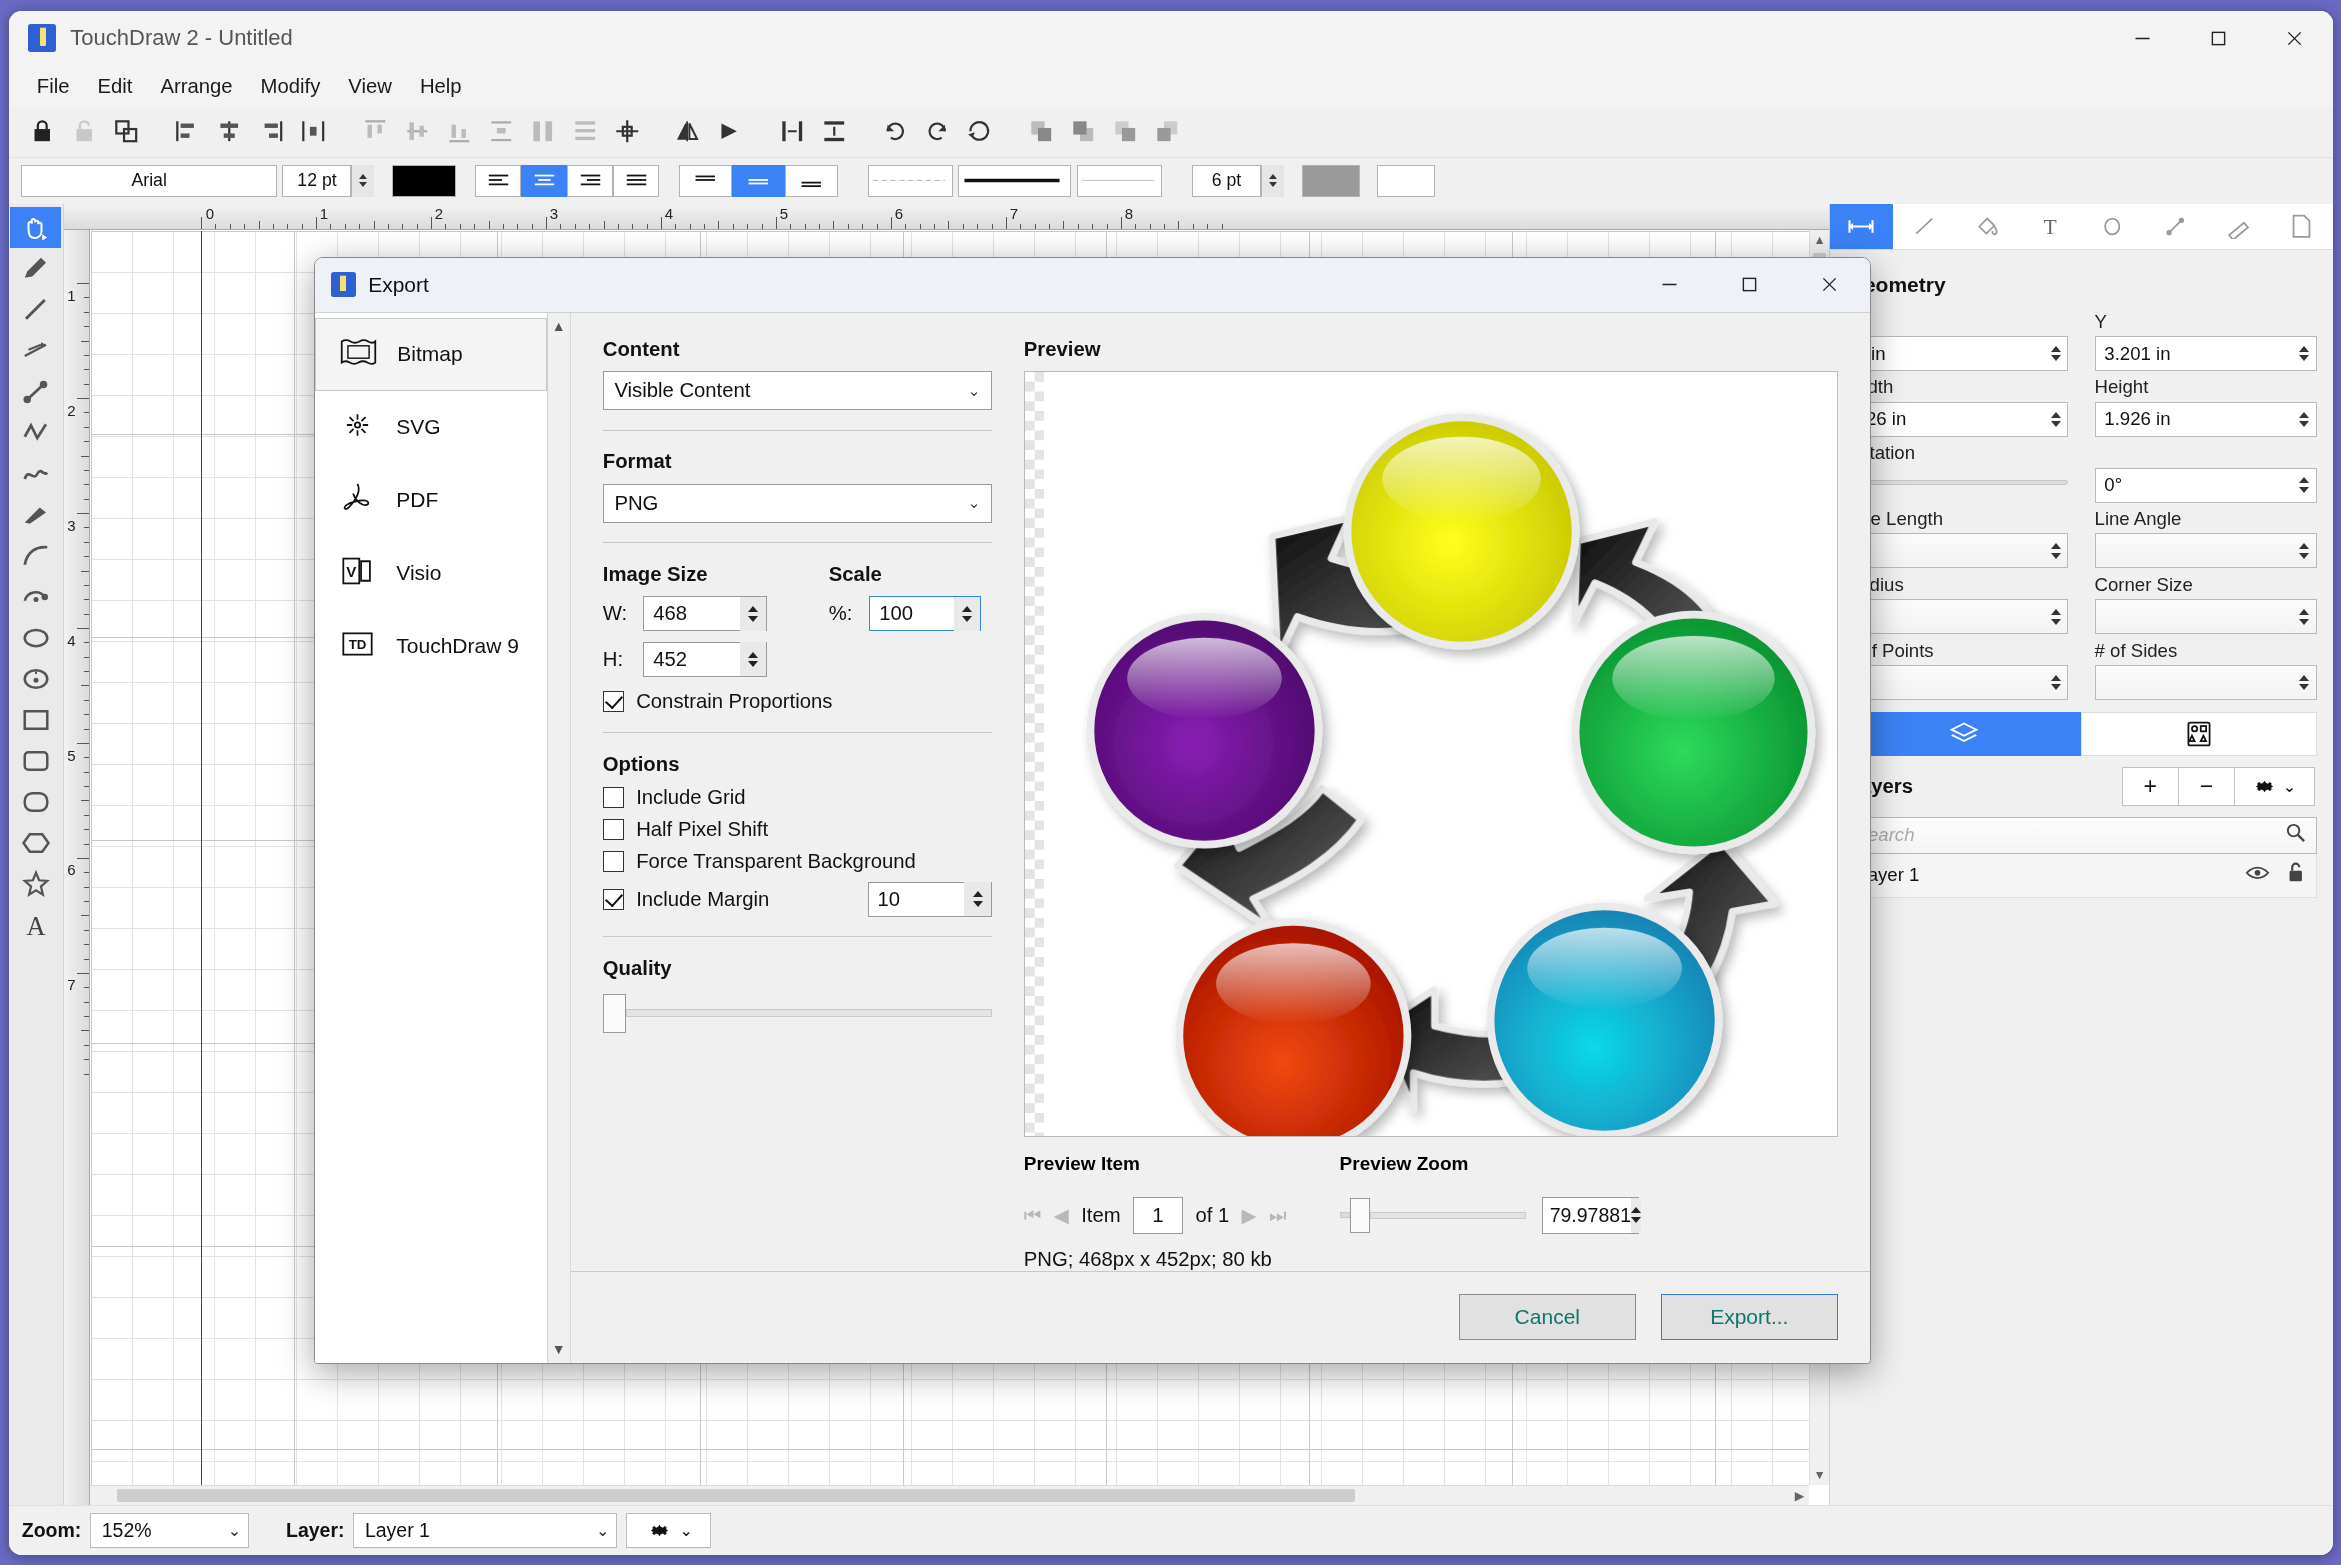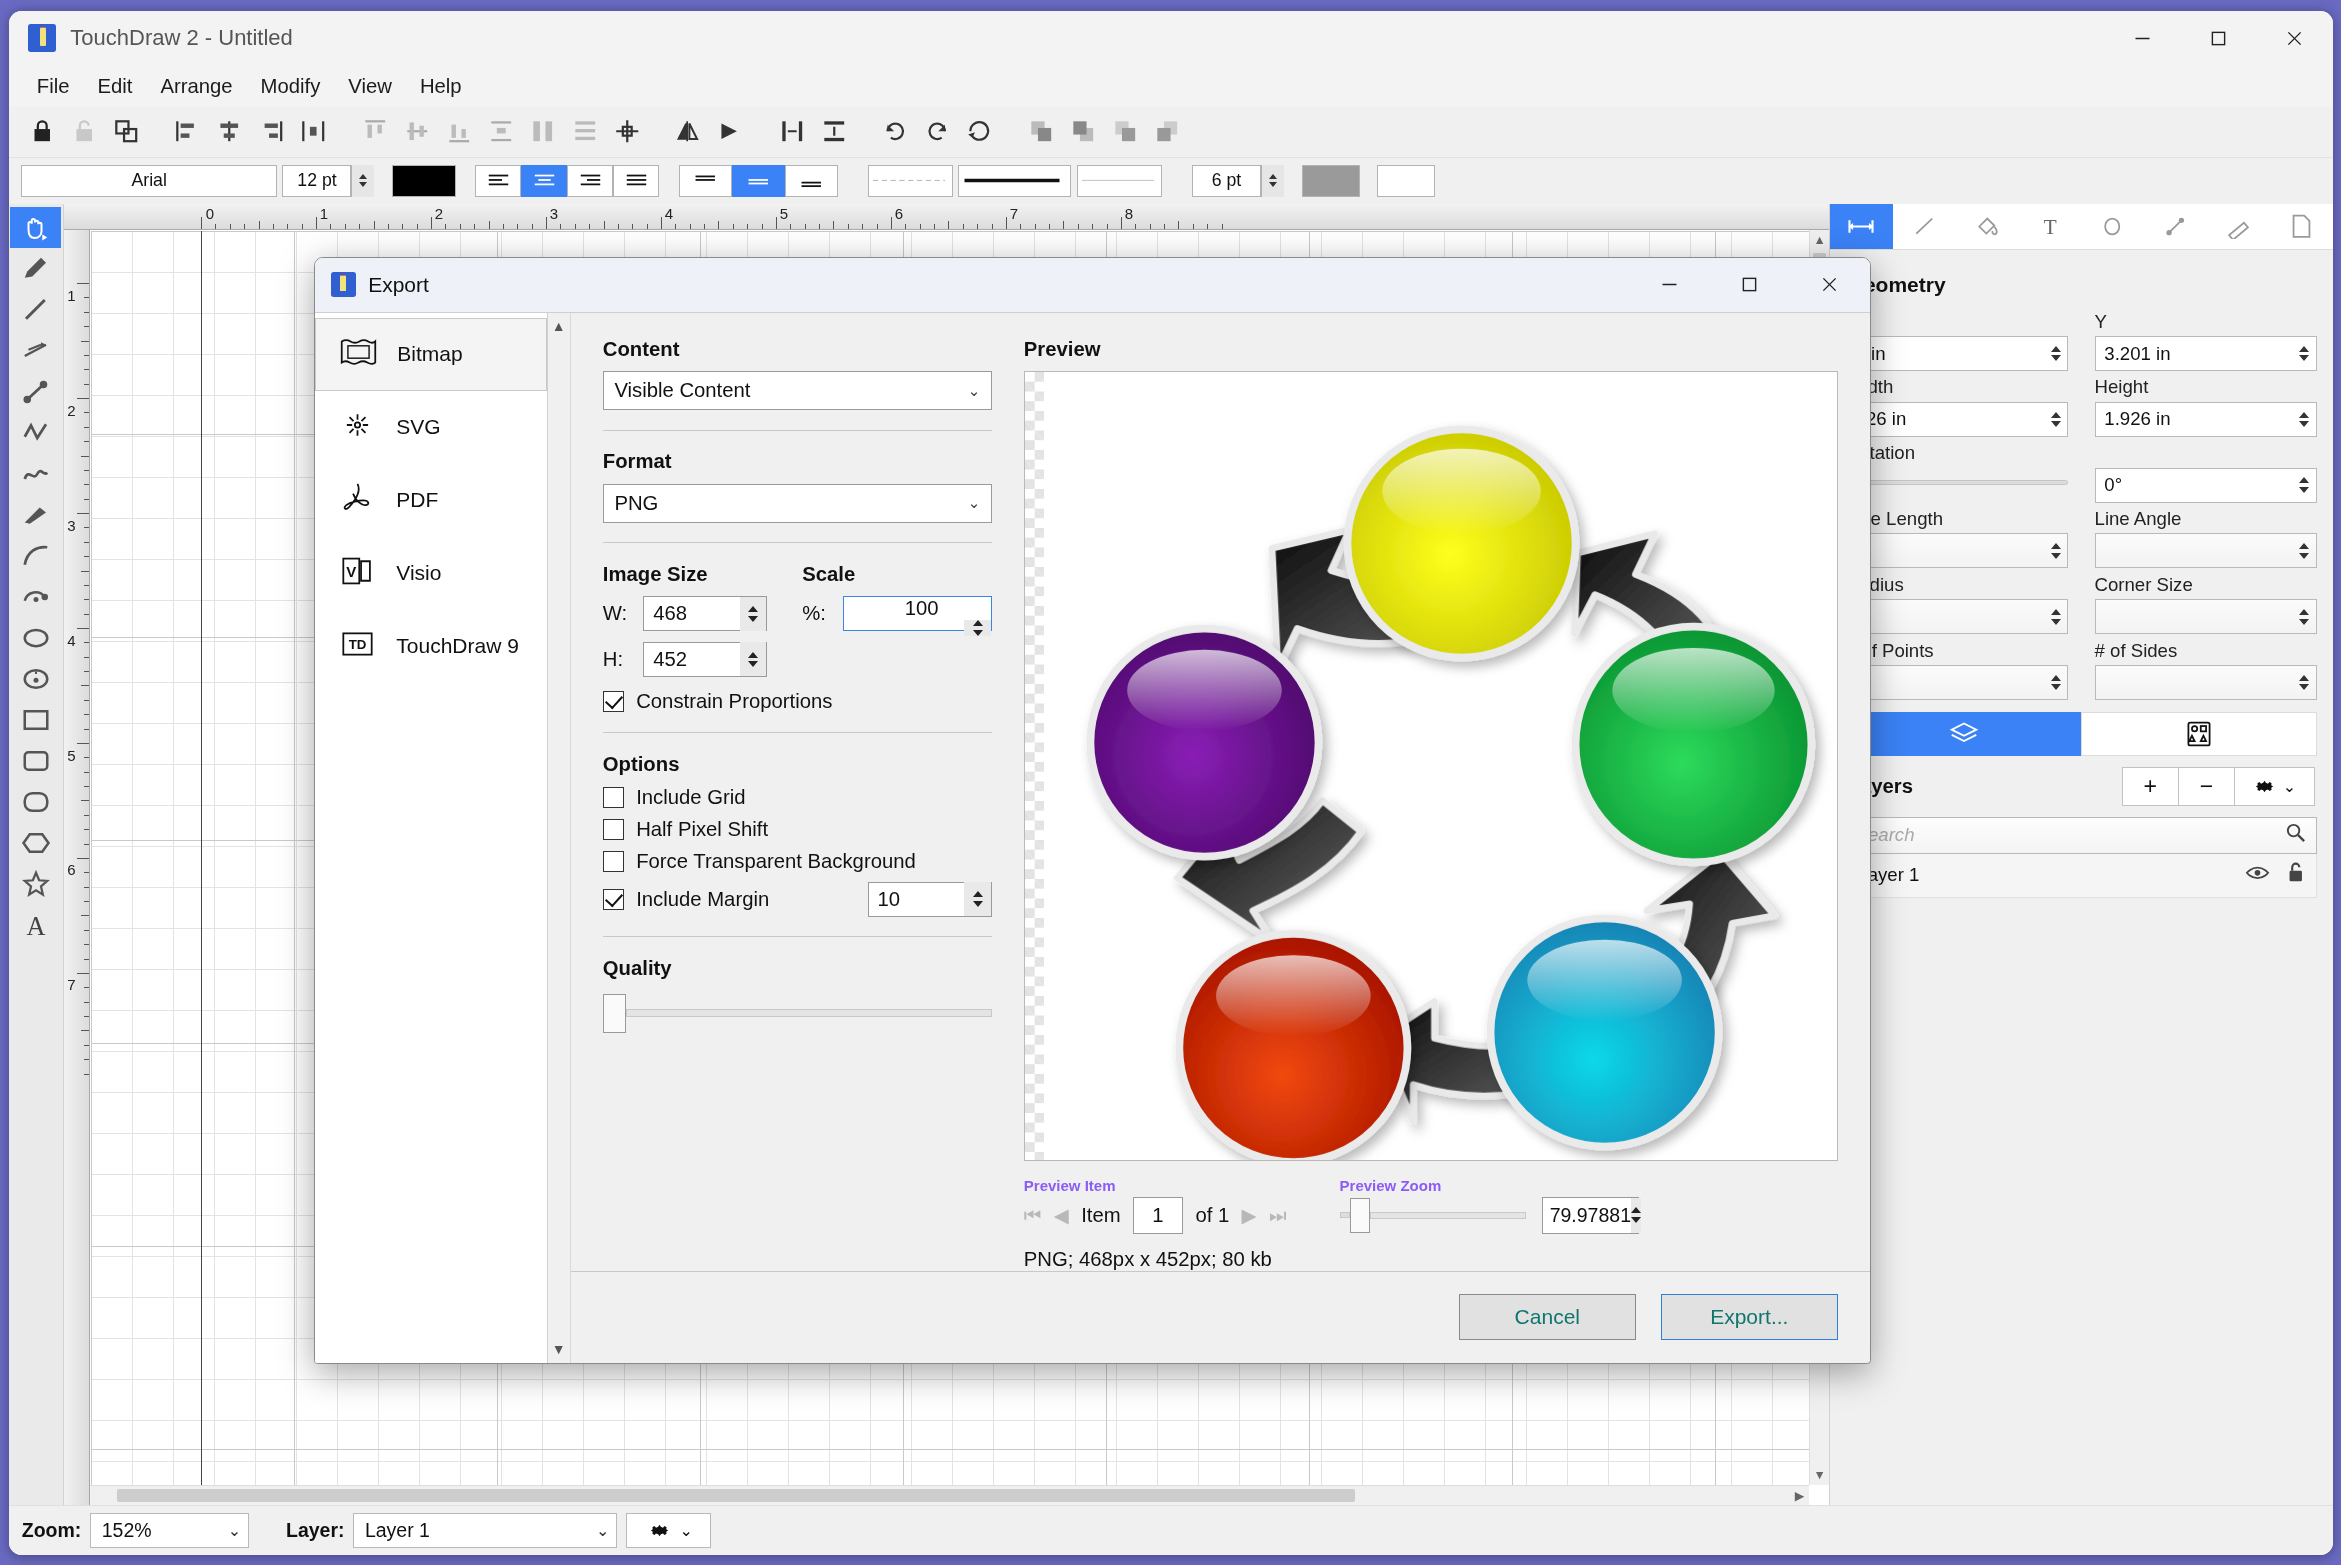--- a/index.html
+++ b/index.html
@@ -138,21 +138,21 @@
   .qthumb{ width:23px; height:39px; border:0.9px solid #9a9a9a; background:#fafafa;}
   .qtrack{ flex:1; height:8px; background:#e4e4e4; border:0.9px solid #c9c9c9;}
   .preview-box{ flex:1; border:0.9px solid #b9b9b9; background:#fff; position:relative; overflow:hidden; min-height:0;}
   .checker{ position:absolute; inset:0;
     background-image:
       linear-gradient(45deg,#e3e3e3 25%,transparent 25%,transparent 75%,#e3e3e3 75%),
       linear-gradient(45deg,#e3e3e3 25%,transparent 25%,transparent 75%,#e3e3e3 75%);
     background-size:19.5px 19.5px; background-position:0 0,9.7px 9.7px; background-color:#fff;}
   .previmg{ position:absolute; left:19.5px; top:0; right:0; bottom:0; background:#fff;}
   .pvfooter{ display:flex; padding:16px 0 0 0; gap:53px;}
-  .pv-col-title{ font-size:15px; font-weight:bold; color:#8b5cf6; margin-bottom:3px;}
+  .pv-col-title{ font-size:19px; font-weight:bold; color:#000000; margin-bottom:22px;}
   .navbtns{ display:flex; align-items:center; gap:12.4px; font-size:20.3px; color:#111;}
   .navarrow{ color:#b8b8b8; font-size:19.5px;}
   .itembox{ width:50px; height:37px; border:0.9px solid #9a9a9a; background:#fff; display:flex; align-items:center; justify-content:center; font-size:20.3px;}
   .zslider{ display:flex; align-items:center; gap:0; }
   .ztrack{ width:156px; height:7px; background:#e4e4e4; border:0.9px solid #c9c9c9;}
   .zthumb{ width:19.5px; height:35px; border:0.9px solid #9a9a9a; background:#fafafa;}
   .zoomfield{ width:97px; height:37px; border:0.9px solid #9a9a9a; background:#fff; display:flex; align-items:center; font-size:19.5px; color:#111; margin-left:16px;}
   .statusline{ font-size:20.3px; color:#111; padding:14px 32px 0 32px;}
   .dlg-footer{ border-top:0.9px solid #c9c9c9; height:92px; flex:0 0 92px; display:flex; align-items:center; justify-content:flex-end; gap:25px; padding-right:32px;}
   .btn{ width:177px; height:46px; background:#e1e1e1; border:0.9px solid #8a8a8a; display:flex; align-items:center; justify-content:center; font-size:21px; color:#0f766e;}
@@ -1130,21 +1130,21 @@
                         <i class="up"></i>
                         <i class="dn"></i>
                       </span>
                   </div>
                 </div>
               </div>
               <div style="flex:1;">
                 <div class="sec-title">Scale</div>
                 <div class="row">
                   <span class="rowlab">%:</span>
-                  <div class="numfield focus" style="width:149px;flex-direction:column;">
+                  <div class="numfield focus" style="width:112px;">
                     <span class="val">100</span>
                     <span class="nspin">
                         <i class="up"></i>
                         <i class="dn"></i>
                       </span>
                   </div>
                 </div>
               </div>
             </div>
 

